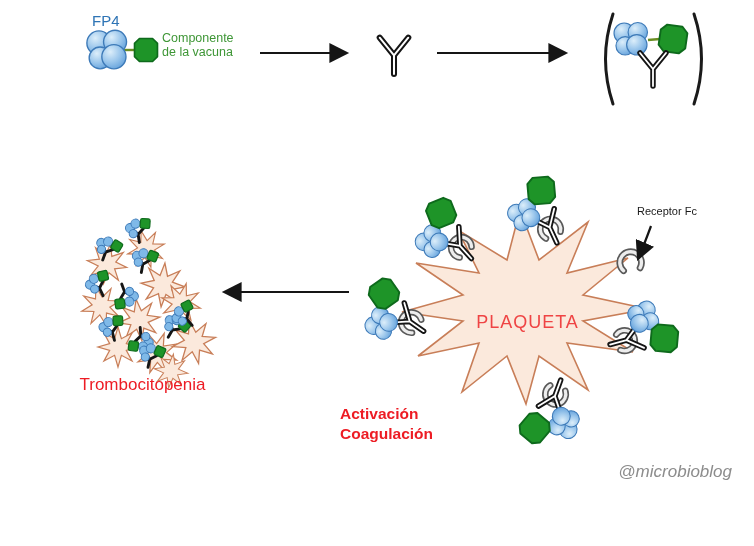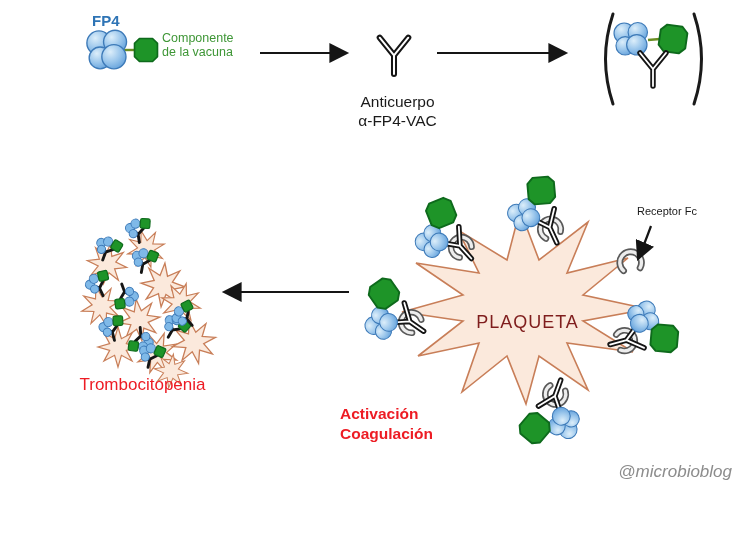--- a/index.html
+++ b/index.html
@@ -1,25 +1,25 @@
 <!DOCTYPE html>
 <html style="--fp4-blue: #2E74B5; --component-green: #3E9636; --octagon-green: #1E9428; --platelet-fill: #FBE9DC; --platelet-stroke: #C87E58; --alert-red: #ED1C24; --caption-gray: #A8A8A8; --watermark-gray: #8C8C8C; --ink: #1A1A1A;"><head>
 <meta charset="utf-8">
 <style>
   html,body{margin:0;padding:0;background:#fff;}
   .stage{position:relative;width:754px;height:546px;background:#fff;overflow:hidden;
          font-family:"Liberation Sans",sans-serif;}
   .stage svg{position:absolute;left:0;top:0;}
   .lbl{position:absolute;white-space:pre-line;}
-  .fp4{left:92px;top:12px;font-size:15px;font-weight:700;color:var(--fp4-blue);}
+  .fp4{left:92px;top:12px;font-size:15px;font-weight:400;color:var(--fp4-blue);}
   .vaccomp{left:162px;top:32px;font-size:12.5px;line-height:13.5px;color:var(--component-green);}
   .cplx{left:64px;top:80px;width:125px;text-align:center;font-size:15px;line-height:20px;color:var(--ink);}
   .ablbl{left:335px;top:92px;width:125px;text-align:center;font-size:15.5px;line-height:19px;color:var(--ink);}
   .recfc{left:637px;top:205px;font-size:11px;color:var(--ink);}
-  .plq{left:460px;top:312px;width:135px;text-align:center;font-size:18px;letter-spacing:1px;color:#7f1d1d;}
+  .plq{left:460px;top:312px;width:135px;text-align:center;font-size:18px;letter-spacing:1px;color:#ef4444;}
   .thromb{left:55px;top:375px;width:175px;text-align:center;font-size:17px;font-weight:normal;color:var(--alert-red);}
   .activ{left:340px;top:404px;width:122px;text-align:left;font-size:15.5px;line-height:20px;font-weight:bold;color:var(--alert-red);}
   .wmark{right:22px;top:462px;font-size:17px;color:var(--watermark-gray);font-style:italic;}
   .caption{left:0;right:0;top:521px;text-align:center;font-size:11px;white-space:nowrap;color:var(--caption-gray);}
   
   .rec-outline{fill:none;stroke:#595959;stroke-width:6.5;stroke-linecap:round;}
   .rec-fill{fill:none;stroke:#ededed;stroke-width:3.2;stroke-linecap:round;}
   .ab-black{fill:none;stroke:#151515;stroke-width:5.5;stroke-linecap:round;stroke-linejoin:round;}
   .ab-white{fill:none;stroke:#ffffff;stroke-width:1.8;stroke-linecap:round;stroke-linejoin:round;}
   .conn{stroke:#6b8e23;stroke-width:2.4;}
@@ -207,22 +207,20 @@
         </g>
     <g transform="translate(150,358) scale(1.2) rotate(12)">
           <use href="#miniC"></use>
         </g>
   </g>
 </svg>
 
 <div class="lbl fp4">FP4</div>
 <div class="lbl vaccomp">Componente
 de la vacuna</div>
-<div class="lbl ablbl">Anticuerpo
-α-FP4-VAC</div>
 <div class="lbl recfc">Receptor Fc</div>
 <div class="lbl plq">PLAQUETA</div>
 <div class="lbl thromb">Trombocitopenia</div>
 <div class="lbl activ">Activación
 Coagulación</div>
 <div class="lbl wmark">@microbioblog</div>
 
 </div>
 
 </body></html>

